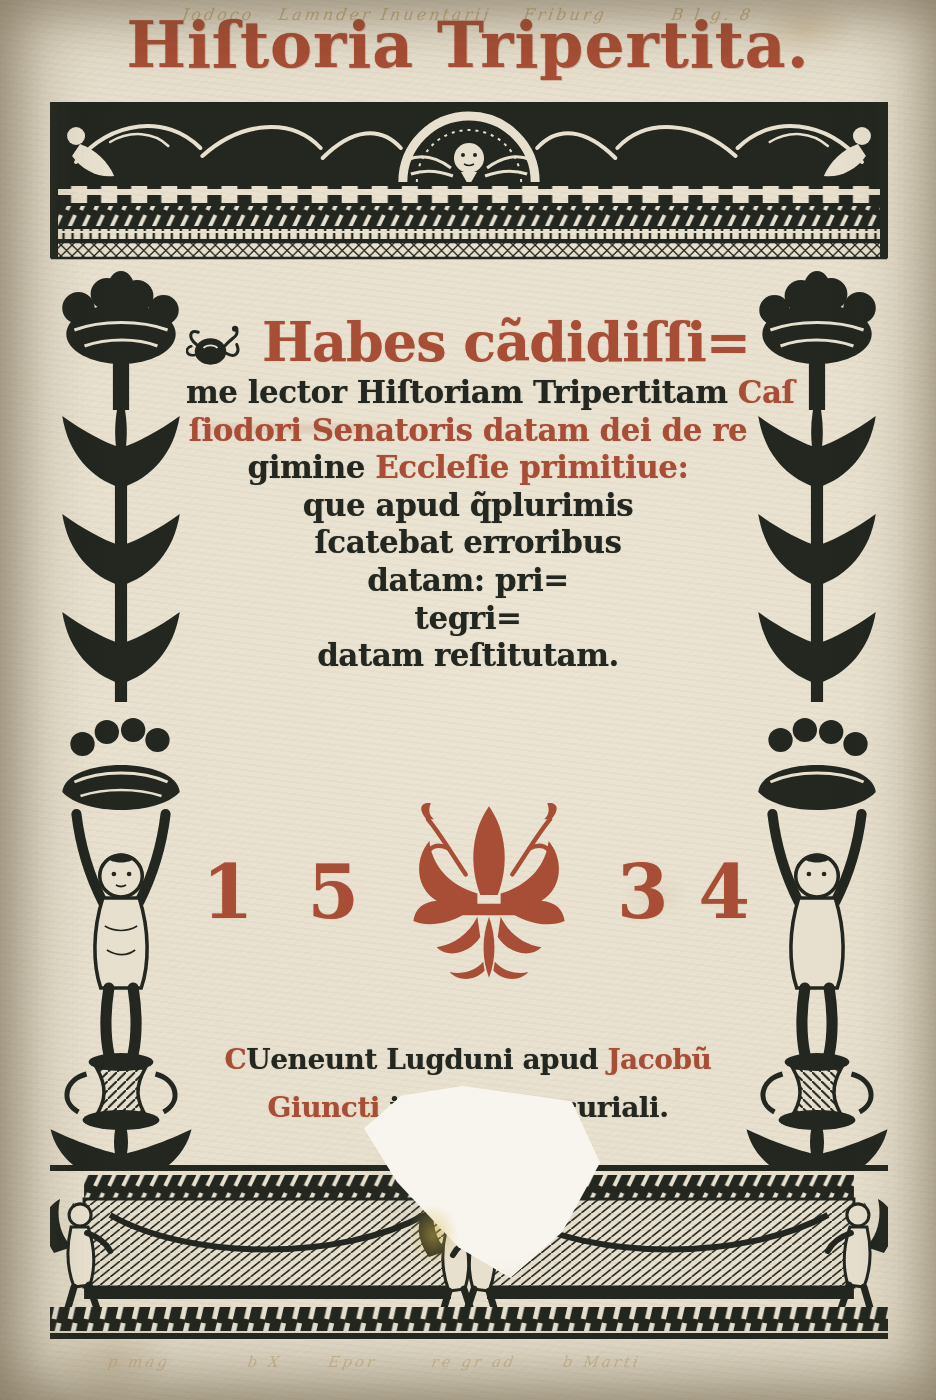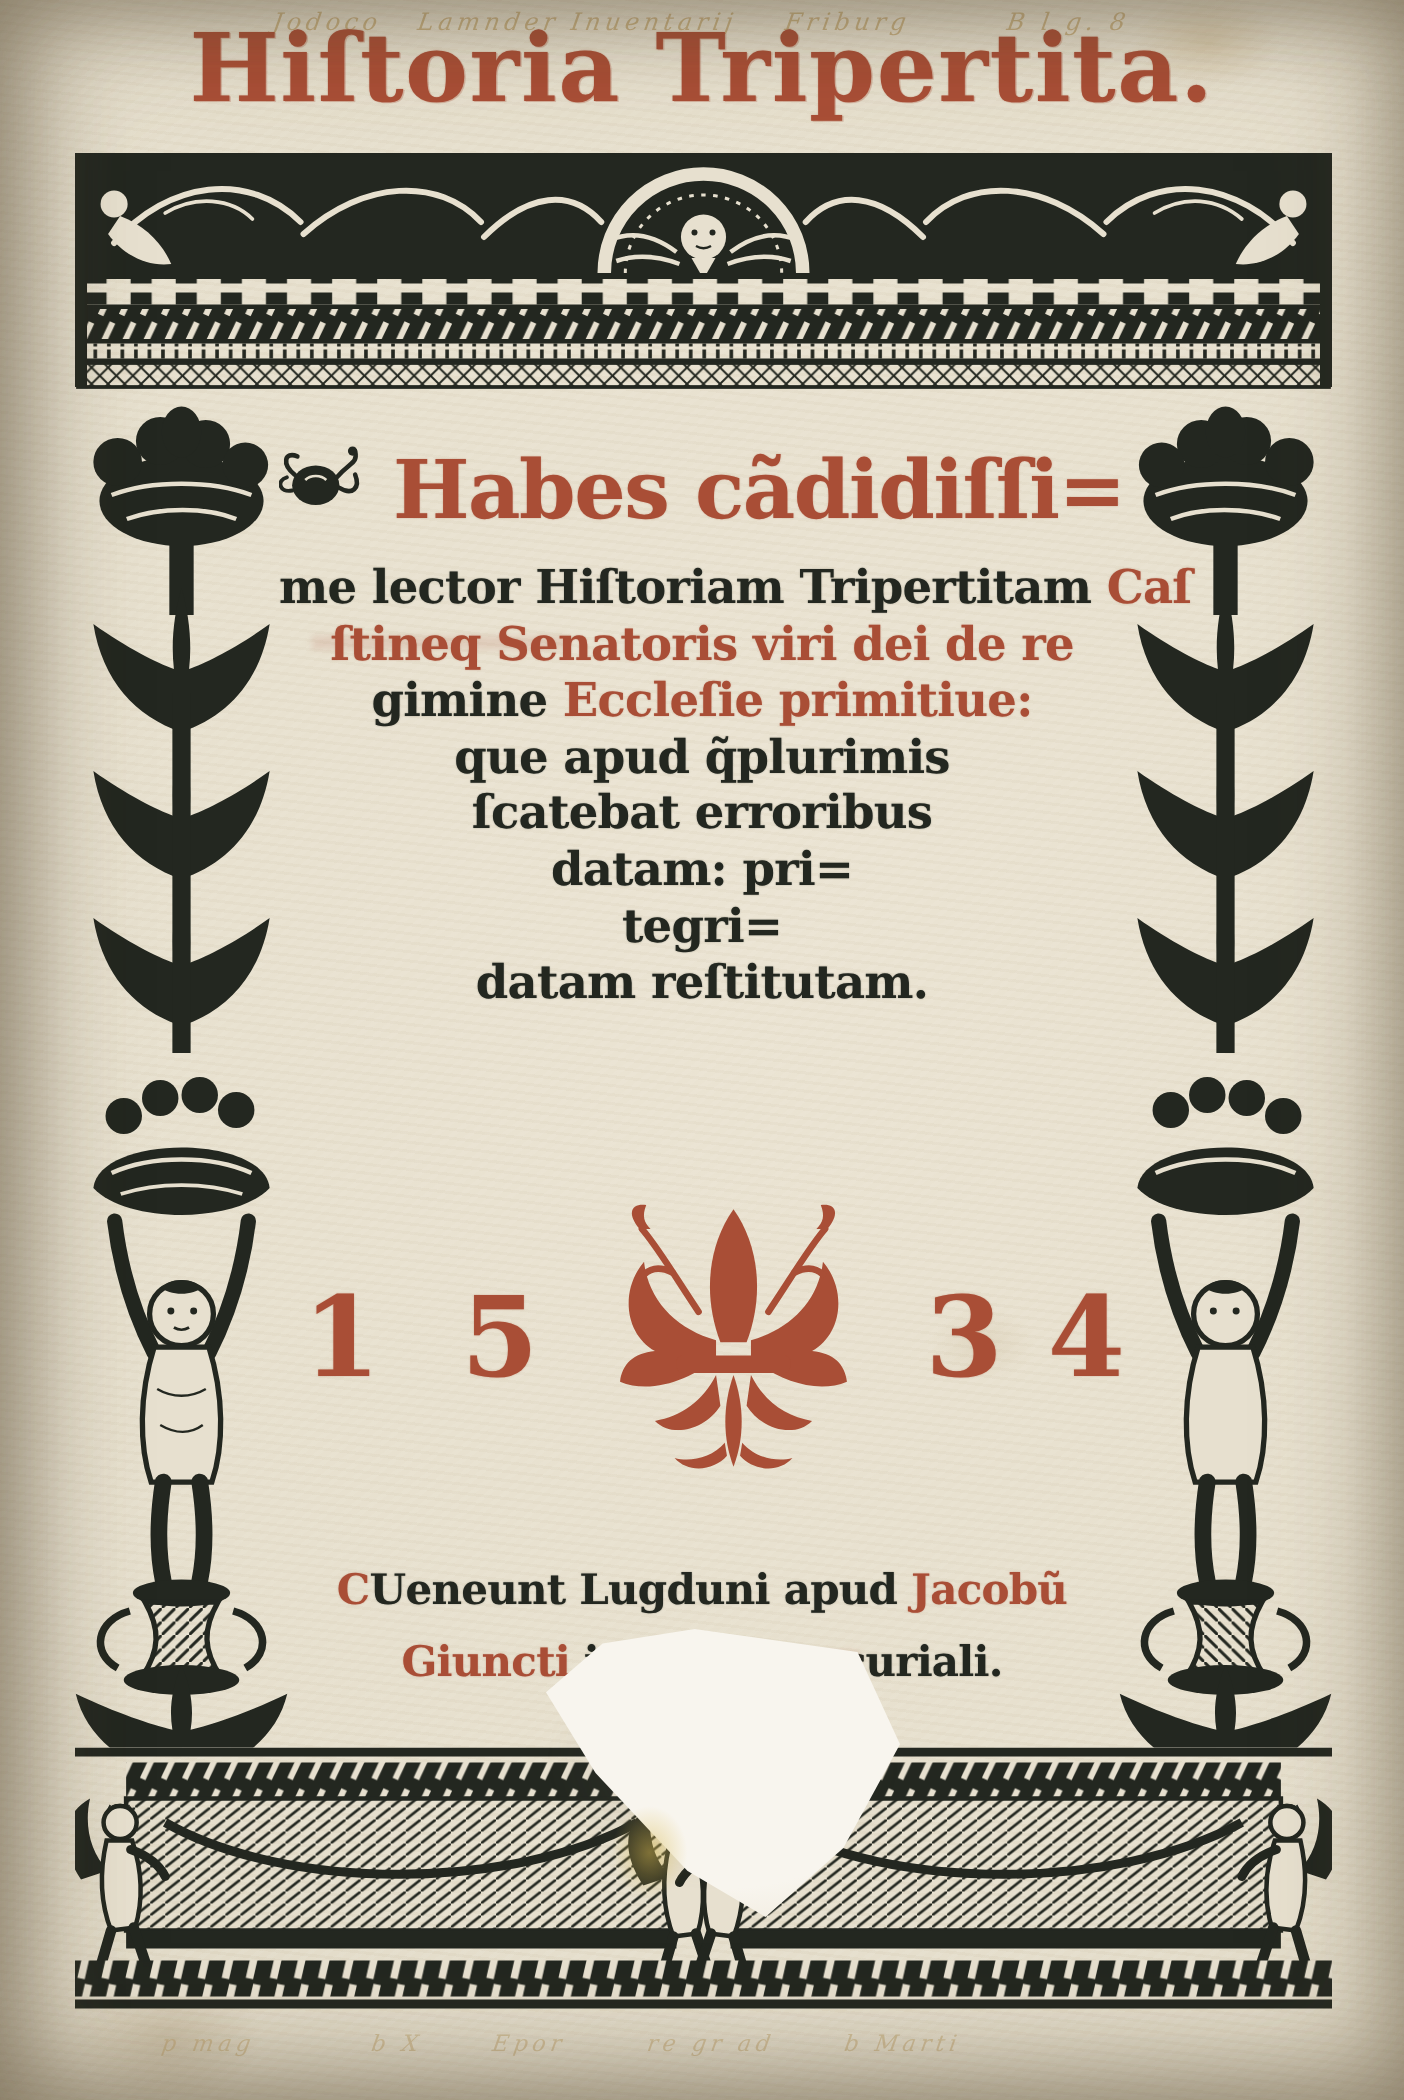--- a/index.html
+++ b/index.html
@@ -33,21 +33,21 @@
     font-size:63px;font-weight:bold;color:var(--red);letter-spacing:1px;
     text-shadow:0 0 1px rgba(169,78,54,.55), 1px 1px 0 rgba(169,78,54,.25);}
   
   .b-top{left:50px;top:102px;width:838px;height:158px;z-index:2;}
   .b-left{left:44px;top:262px;width:154px;height:903px;z-index:2;}
   .b-right{left:740px;top:262px;width:154px;height:903px;z-index:2;transform:scaleX(-1);}
   .b-bottom{left:50px;top:1165px;width:838px;height:178px;z-index:2;}
   .b-top svg,.b-left svg,.b-right svg,.b-bottom svg{display:block;width:100%;height:100%;}
   
   .textblock{left:186px;top:294px;width:564px;text-align:center;z-index:3;}
-  .line-xl{display:flex;align-items:flex-start;justify-content:center;gap:20px;height:80px;}
+  .line-xl{display:flex;align-items:flex-end;justify-content:center;gap:20px;height:80px;}
   .line-xl .xl{font-size:54px;font-weight:bold;color:var(--red);letter-spacing:-1px;
     text-shadow:0 0 1px rgba(169,78,54,.5);white-space:nowrap;}
   .tl{font-size:31px;line-height:37.6px;font-weight:bold;letter-spacing:-0.5px;white-space:nowrap;}
   .seg-black{color:var(--ink);text-shadow:0 0 1px rgba(35,39,32,.45);}
   .seg-red{color:var(--red);text-shadow:0 0 1px rgba(169,78,54,.5);}
   .ghost{left:208px;top:424px;width:170px;height:9px;background:rgba(169,78,54,.14);
     filter:blur(2px);z-index:2;}
   
   .daterow{left:186px;top:763px;width:564px;height:258px;display:flex;align-items:center;z-index:3;padding-left:16px;}
   .digit{font-size:74px;font-weight:bold;color:var(--red);text-shadow:0 0 1px rgba(169,78,54,.5);}
@@ -294,21 +294,21 @@
         <path d="M44 24 C54 12 60 14 58 4" stroke="#232720" stroke-width="3.5" fill="none" stroke-linecap="round"></path>
         <path d="M46 32 C56 38 62 32 58 22" stroke="#232720" stroke-width="3.5" fill="none" stroke-linecap="round"></path>
         <path d="M12 22 C2 14 4 4 14 8" stroke="#232720" stroke-width="3.5" fill="none" stroke-linecap="round"></path>
         <path d="M10 34 C0 36 -2 26 6 24" stroke="#232720" stroke-width="3" fill="none" stroke-linecap="round"></path>
         <circle cx="56" cy="4" r="3.5" fill="#232720"></circle>
         <path d="M20 26 C24 22 32 22 36 26" stroke="#e7e0cf" stroke-width="2" fill="none"></path>
       </svg>
       <span class="xl"><span class="seg-red">Habes cãdidiſſi=</span></span>
     </div>
     <div class="tl"><span class="seg-black">me lector Hiſtoriam Tripertitam </span><span class="seg-red">Caſ</span></div>
-    <div class="tl"><span class="seg-red">ſtineq Senatoris viri dei de re</span></div>
+    <div class="tl"><span class="seg-red">ſiodori Senatoris datam dei de re</span></div>
     <div class="tl"><span class="seg-black">gimine </span><span class="seg-red">Eccleſie primitiue:</span></div>
     <div class="tl"><span class="seg-black">que apud q̃plurimis</span></div>
     <div class="tl"><span class="seg-black">ſcatebat erroribus</span></div>
     <div class="tl"><span class="seg-black">datam: pri=</span></div>
     <div class="tl"><span class="seg-black">tegri=</span></div>
     <div class="tl"><span class="seg-black">datam reſtitutam.</span></div>
   </div>
   <div class="abs ghost"></div>
 
   <div class="abs daterow">

